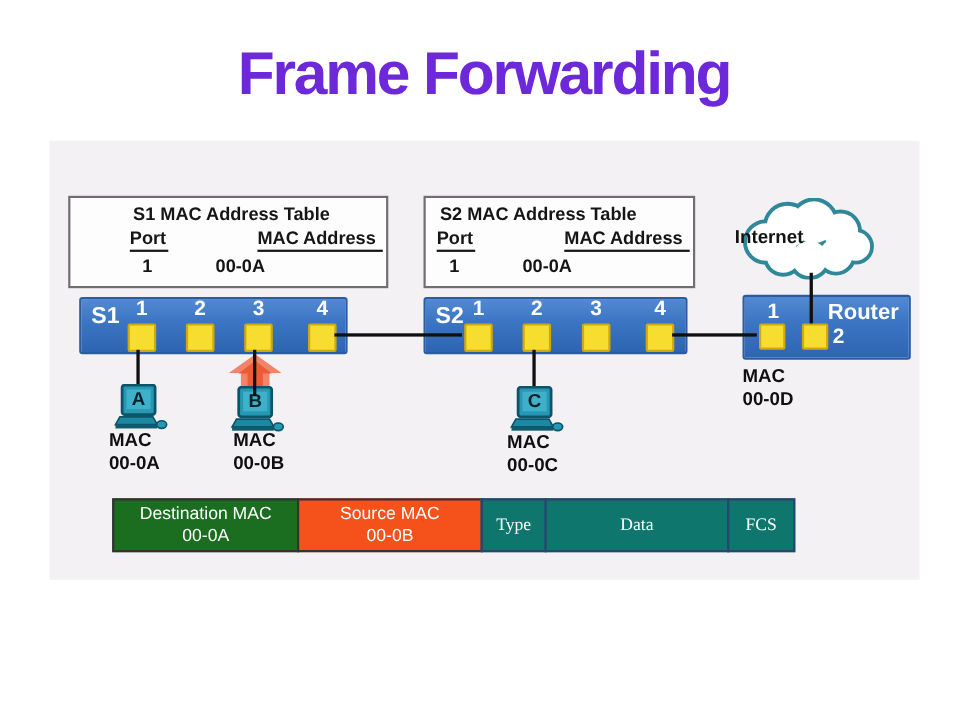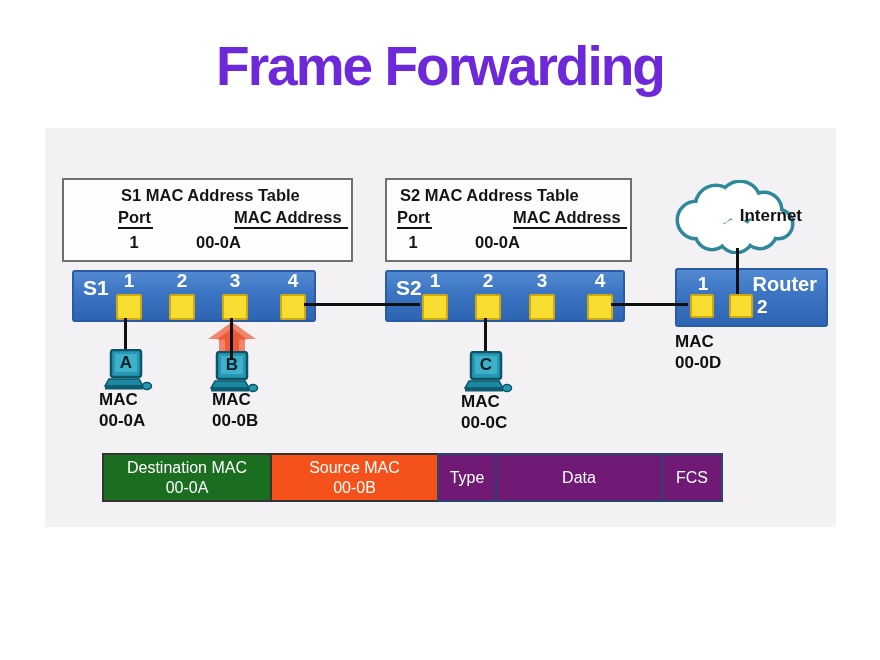--- a/index.html
+++ b/index.html
@@ -38,32 +38,32 @@
   
   .cable{background:#101010;z-index:5;}
 
   
   .host{width:52px;height:42px;z-index:6;}
   .host-letter{position:absolute;left:10px;top:4px;width:30px;text-align:center;
     font-size:17px;font-weight:bold;color:#05222b;}
   .mac-label{font-size:17px;font-weight:bold;color:#101010;line-height:21px;white-space:pre-line;}
 
   .cloud-wrap{width:134px;height:74px;}
-  .cloud-text{position:absolute;left:0;top:26px;width:134px;text-align:right;
+  .cloud-text{position:absolute;left:0;top:26px;width:134px;text-align:left;
     font-size:17px;font-weight:bold;color:#131313;}
 
   
   .frame-bar{left:102px;top:453px;display:flex;z-index:2;border-radius:18px;}
   .seg{height:49px;box-sizing:border-box;border:2px solid #333;margin-left:-2px;
     color:#fff;font-size:16px;line-height:20px;display:flex;flex-direction:column;
     align-items:center;justify-content:center;text-align:center;}
   .seg:first-child{margin-left:0;}
   .seg-green{background:#1b6e20;}
   .seg-orange{background:#f4521a;}
-  .seg-blue{background:#701a75;border-color:#28456e;}
+  .seg-blue{background:#0f766e;border-color:#28456e;font-family:Liberation Serif, serif;}
 </style>
 </head>
 <body>
 
 <div class="stage">
 
   <div class="abs page-title">Frame Forwarding</div>
 
   <div class="abs panel"></div>
 

